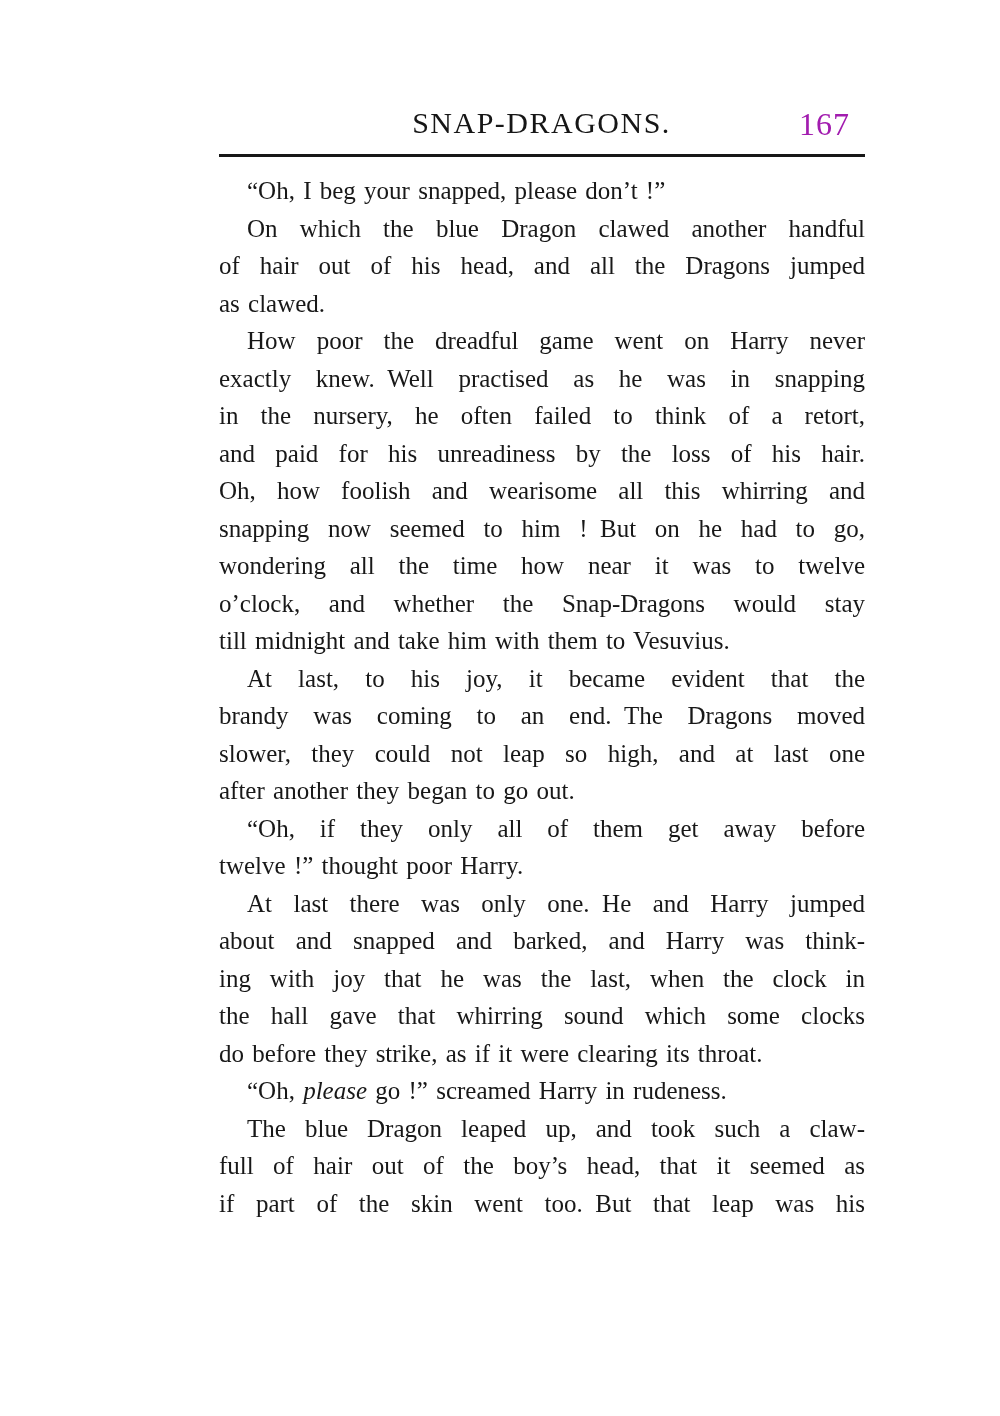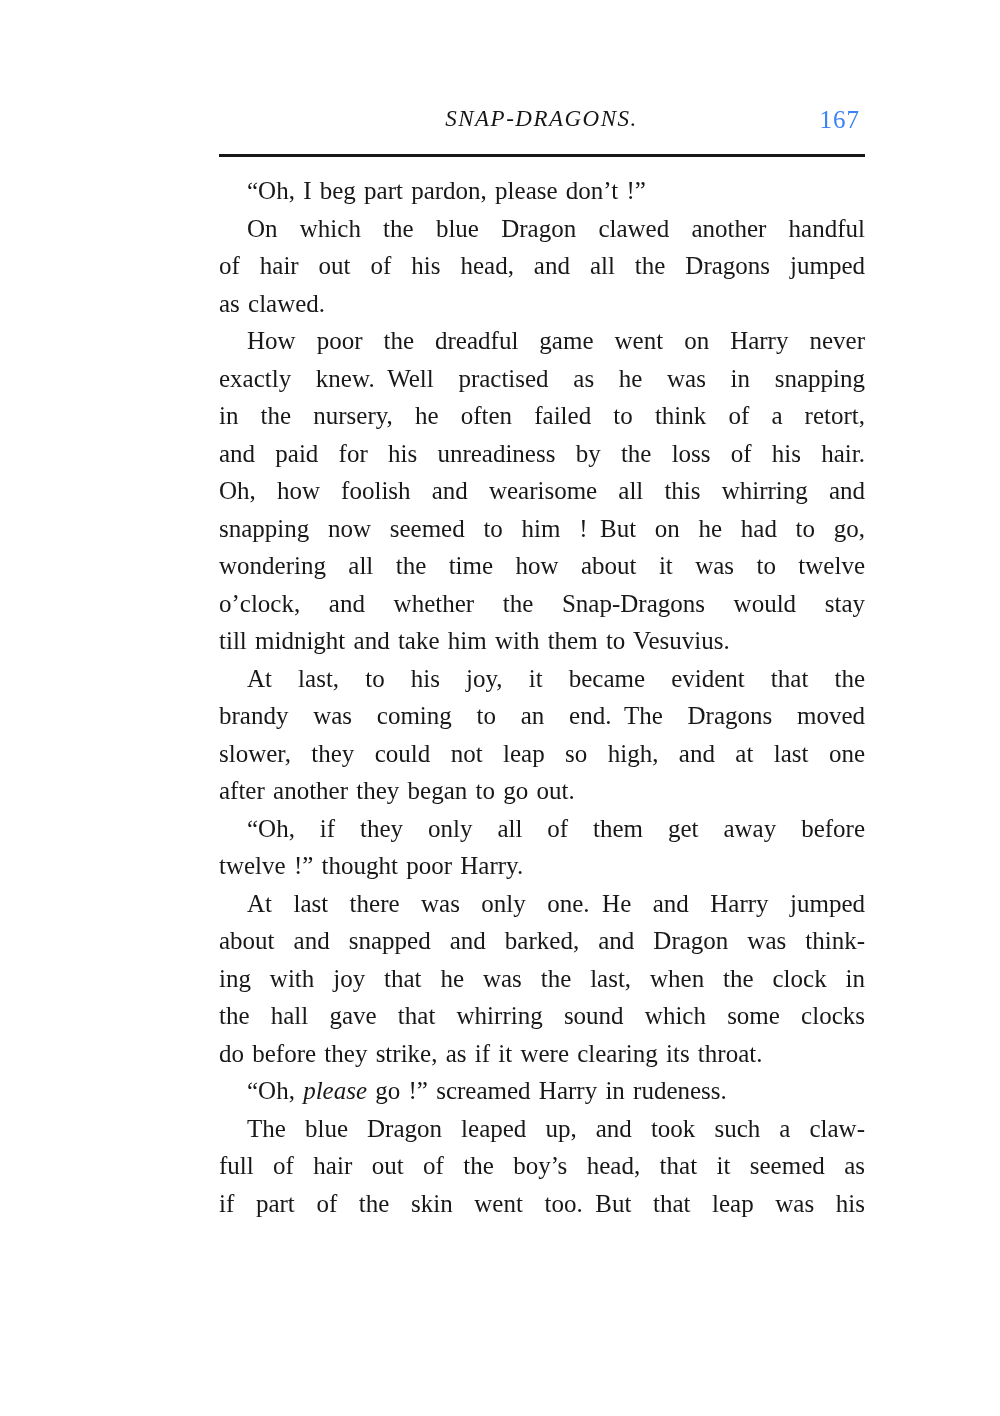--- a/index.html
+++ b/index.html
@@ -15,32 +15,31 @@
   .running-head {
     position: absolute;
     left: 219px;
     top: 106px;
     width: 645px;
     height: 34px;
   }
   .head-title {
     display: block;
     text-align: center;
-    font-style: italic;
-    font-size: 23px;
+    font-size: 30px;
     letter-spacing: 1.5px;
     color: #161616;
   }
   .page-number {
     position: absolute;
-    right: 4px;
+    right: 14px;
     top: 0;
-    font-size: 25px;
+    font-size: 32px;
     letter-spacing: 1px;
-    color: #3b82f6;
+    color: #a21caf;
     font-feature-settings: "onum";
   }
   .head-rule {
     position: absolute;
     left: 219px;
     top: 154px;
     width: 646px;
     height: 3px;
     background: #171717;
   }
@@ -74,56 +73,56 @@
   <div class="running-head">
     <span class="head-title">SNAP-DRAGONS.</span>
     <span class="page-number">167</span>
   </div>
 
   <div class="head-rule"></div>
 
   <div class="text-block">
 
     <p class="para">
-      <span class="line last indent">“Oh, I beg part pardon, please don’t !”</span>
+      <span class="line last indent">“Oh, I beg your snapped, please don’t !”</span>
     </p>
 
     <p class="para">
       <span class="line indent">On which the blue Dragon clawed another handful</span>
       <span class="line">of hair out of his head, and all the Dragons jumped</span>
       <span class="line last">as clawed.</span>
     </p>
 
     <p class="para">
       <span class="line indent">How poor the dreadful game went on Harry never</span>
       <span class="line">exactly knew. Well practised as he was in snapping</span>
       <span class="line">in the nursery, he often failed to think of a retort,</span>
       <span class="line">and paid for his unreadiness by the loss of his hair.</span>
       <span class="line">Oh, how foolish and wearisome all this whirring and</span>
       <span class="line">snapping now seemed to him ! But on he had to go,</span>
-      <span class="line">wondering all the time how about it was to twelve</span>
+      <span class="line">wondering all the time how near it was to twelve</span>
       <span class="line">o’clock, and whether the Snap-Dragons would stay</span>
       <span class="line last">till midnight and take him with them to Vesuvius.</span>
     </p>
 
     <p class="para">
       <span class="line indent">At last, to his joy, it became evident that the</span>
       <span class="line">brandy was coming to an end. The Dragons moved</span>
       <span class="line">slower, they could not leap so high, and at last one</span>
       <span class="line last">after another they began to go out.</span>
     </p>
 
     <p class="para">
       <span class="line indent">“Oh, if they only all of them get away before</span>
       <span class="line last">twelve !” thought poor Harry.</span>
     </p>
 
     <p class="para">
       <span class="line indent">At last there was only one. He and Harry jumped</span>
-      <span class="line">about and snapped and barked, and Dragon was think-</span>
+      <span class="line">about and snapped and barked, and Harry was think-</span>
       <span class="line">ing with joy that he was the last, when the clock in</span>
       <span class="line">the hall gave that whirring sound which some clocks</span>
       <span class="line last">do before they strike, as if it were clearing its throat.</span>
     </p>
 
     <p class="para">
       <span class="line last indent">
         <span>“Oh, </span><span class="it">please</span><span> go !” screamed Harry in rudeness.</span>
       </span>
     </p>

